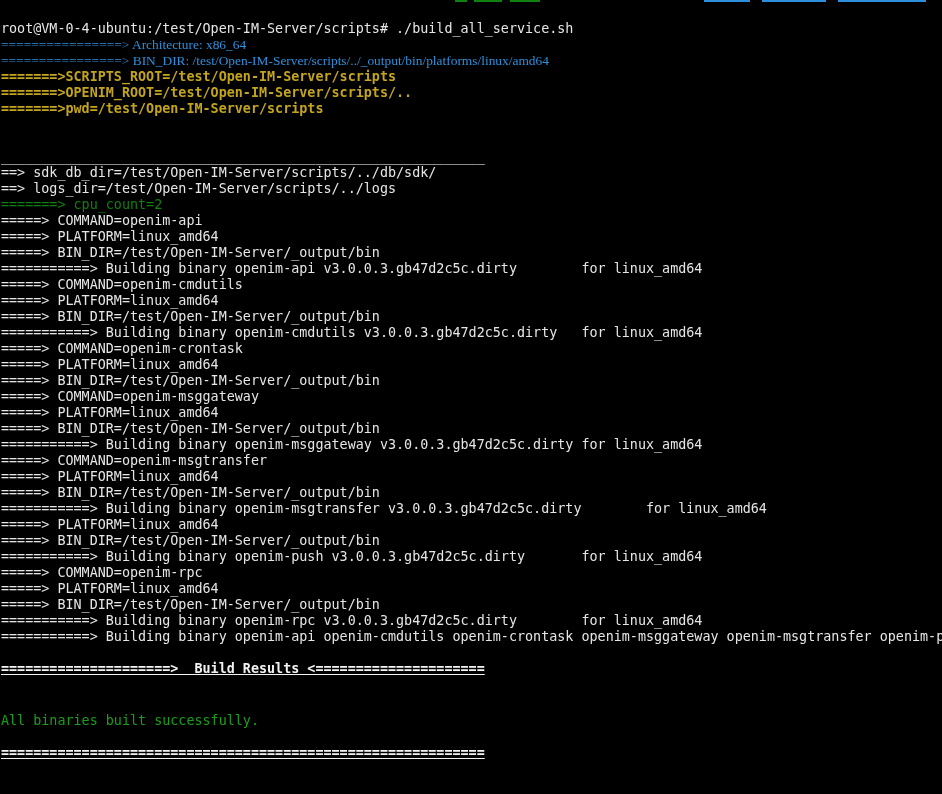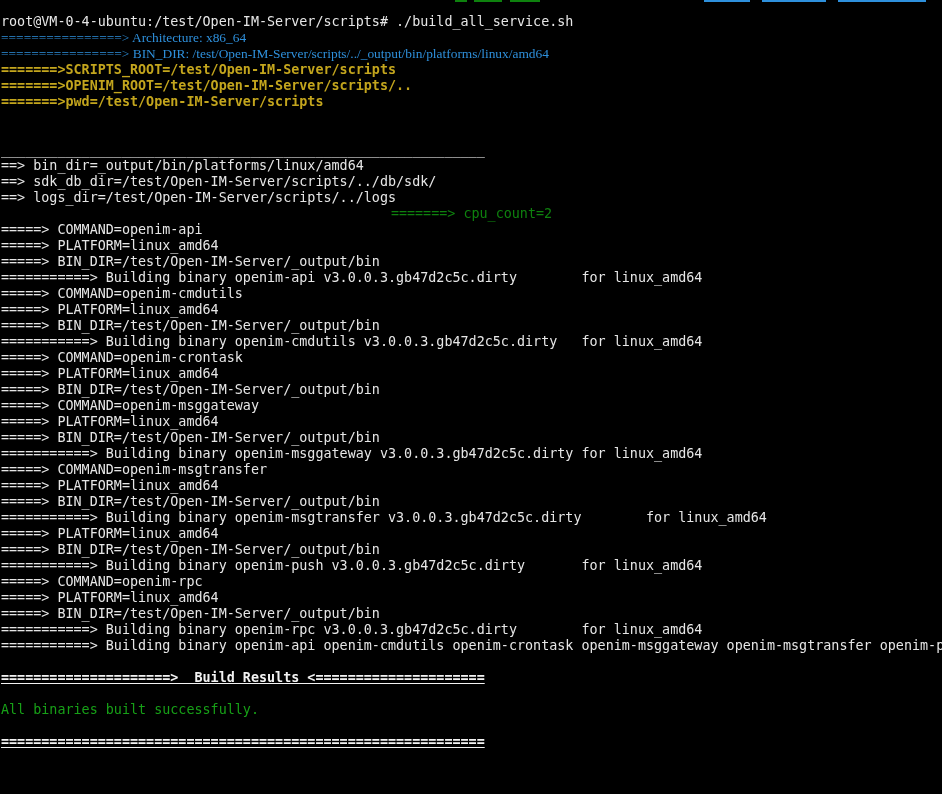--- a/index.html
+++ b/index.html
@@ -24,38 +24,38 @@
     width: 942px; height: 3px;
     overflow: hidden;
   }
   #clipped-prev-line .frag {
     position: absolute;
     top: 0;
     height: 2px;
   }
   #output {
     position: absolute;
-    top: 14px;
+    top: 21px;
     left: 1px;
     width: 941px;
   }
   .line {
     white-space: pre;
     tab-size: 8;
     -moz-tab-size: 8;
     min-height: 16px;
     height: 16px;
     overflow: hidden;
     color: var(--default);
   }
   .line.default { color: var(--default); }
   .line.blue    { color: var(--blue); font-family: Liberation Serif, serif; }
   .line.yellow  { color: var(--yellow); font-weight: bold; }
-  .line.dgreen  { color: var(--dgreen); text-align: center; }
-  .line.green   { color: var(--green); }
+  .line.dgreen  { color: var(--dgreen); }
+  .line.green   { color: var(--green); margin-top: 20px; }
   .line.bold    { color: var(--boldwhite); font-weight: bold; text-decoration: underline; }
   .line.highlight span { background: var(--hl-bg); }
   .hl-arrow { color: var(--hl-arrow); }
   .hl-text  { color: var(--hl-text); }
 </style>
 </head>
 <body>
 
 <div id="terminal" style="--bg: #000000; --default: #e6e6e6; --blue: #2e90dc; --yellow: #c3a51d; --dgreen: #0e810e; --green: #17a017; --boldwhite: #f2f2f2; --hl-bg: #1d80da; --hl-arrow: #7fb4e6; --hl-text: #eaf4fd;">
   <div id="clipped-prev-line">
@@ -69,21 +69,20 @@
   <div id="output">
       <div class="line default">root@VM-0-4-ubuntu:/test/Open-IM-Server/scripts# ./build_all_service.sh</div>
       <div class="line blue">================&gt; Architecture: x86_64</div>
       <div class="line blue">================&gt; BIN_DIR: /test/Open-IM-Server/scripts/../_output/bin/platforms/linux/amd64</div>
       <div class="line yellow">=======&gt;SCRIPTS_ROOT=/test/Open-IM-Server/scripts</div>
       <div class="line yellow">=======&gt;OPENIM_ROOT=/test/Open-IM-Server/scripts/..</div>
       <div class="line yellow">=======&gt;pwd=/test/Open-IM-Server/scripts</div>
       <div class="line default"></div>
       <div class="line default"></div>
       <div class="line default">____________________________________________________________</div>
-      <div class="line default">==&gt; bin_dir=_output/bin/platforms/linux/amd64</div>
       <div class="line default">==&gt; sdk_db_dir=/test/Open-IM-Server/scripts/../db/sdk/</div>
       <div class="line default">==&gt; logs_dir=/test/Open-IM-Server/scripts/../logs</div>
       <div class="line dgreen">=======&gt; cpu_count=2</div>
       <div class="line default">=====&gt; COMMAND=openim-api</div>
       <div class="line default">=====&gt; PLATFORM=linux_amd64</div>
       <div class="line default">=====&gt; BIN_DIR=/test/Open-IM-Server/_output/bin</div>
       <div class="line default">===========&gt; Building binary openim-api v3.0.0.3.gb47d2c5c.dirty	for linux_amd64</div>
       <div class="line default">=====&gt; COMMAND=openim-cmdutils</div>
       <div class="line default">=====&gt; PLATFORM=linux_amd64</div>
       <div class="line default">=====&gt; BIN_DIR=/test/Open-IM-Server/_output/bin</div>

